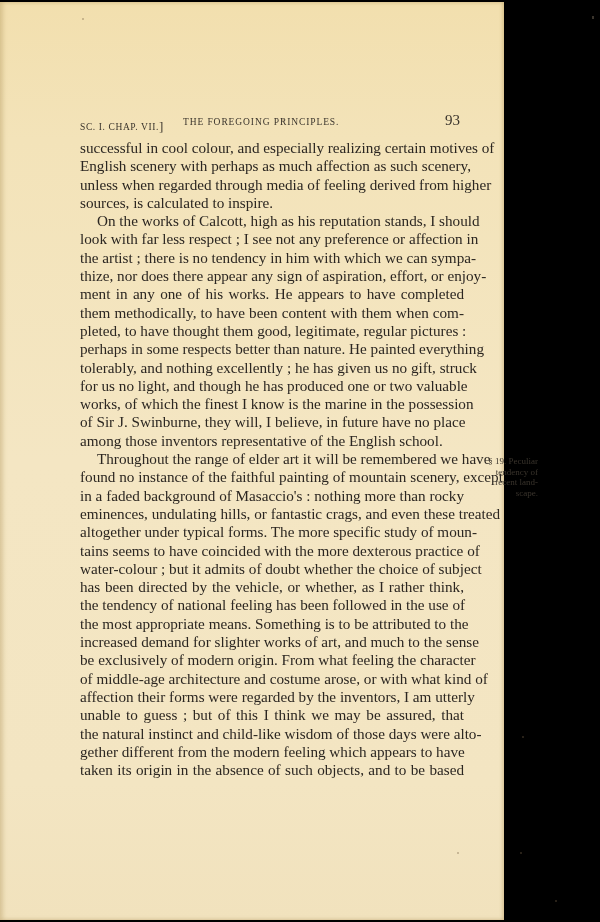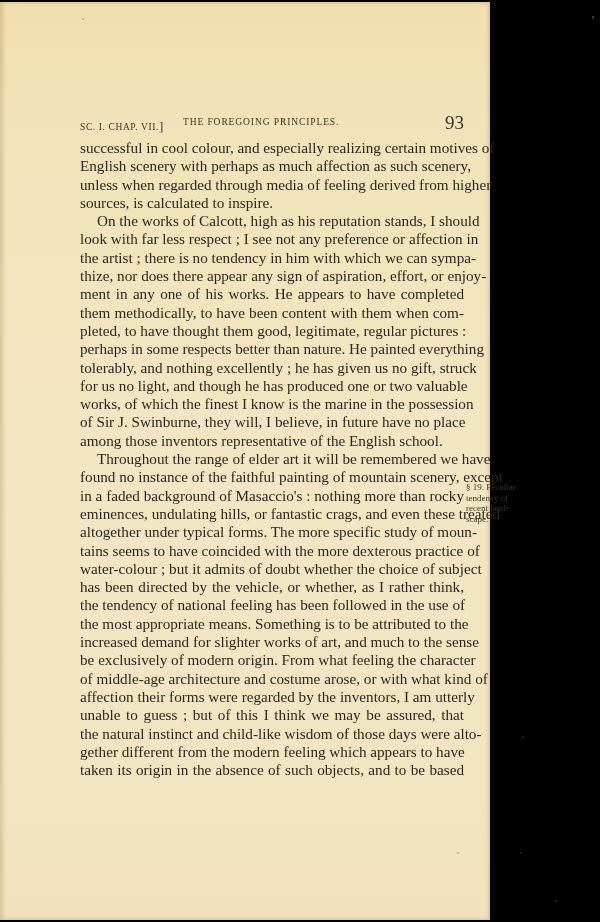--- a/index.html
+++ b/index.html
@@ -16,20 +16,21 @@
     .page {
       position: absolute;
       left: 0;
       top: 2px;
       width: 490px;
       height: 918px;
       background: linear-gradient(180deg, #f2dfae 0%, #f3e3b9 15%, #f4e6c3 50%, #f3e5c2 85%, #f1e2bd 100%);
       box-shadow: inset 3px 0 4px rgba(170,140,80,0.35), inset -2px 0 3px rgba(170,140,80,0.3);
       font-family: "Liberation Serif", "DejaVu Serif", serif;
       color: #2a2520;
+      padding-left: 14px;
     }
     .header {
       position: absolute;
       left: 80px;
       top: 110px;
       width: 390px;
       height: 20px;
       font-size: 9.5px;
       letter-spacing: 0.6px;
       color: #3a342c;
@@ -50,21 +51,21 @@
       left: 103px;
       top: 5px;
       text-transform: uppercase;
       letter-spacing: 0.9px;
       font-family: Liberation Serif, serif;
     }
     .header .page-number {
       position: absolute;
       left: 365px;
       top: 0;
-      font-size: 19px;
+      font-size: 15px;
       letter-spacing: 0;
     }
     .body-text {
       position: absolute;
       left: 80px;
       top: 137px;
       width: 384px;
       font-size: 15.2px;
       line-height: 18.3px;
       color: #2b2621;
@@ -78,25 +79,26 @@
     }
     .line.last {
       text-align-last: left;
     }
     .line.indent {
       padding-left: 17px;
     }
     .sidenote {
       position: absolute;
       left: 466px;
-      top: 480px;
+      top: 454px;
       width: 72px;
       font-size: 9px;
       line-height: 10.5px;
       color: #3a342c;
+      text-align: right;
     }
     .sidenote .sn-head {
       display: block;
       white-space: nowrap;
     }
     .sidenote .sn-line {
       display: block;
       white-space: nowrap;
     }
     .speck {

